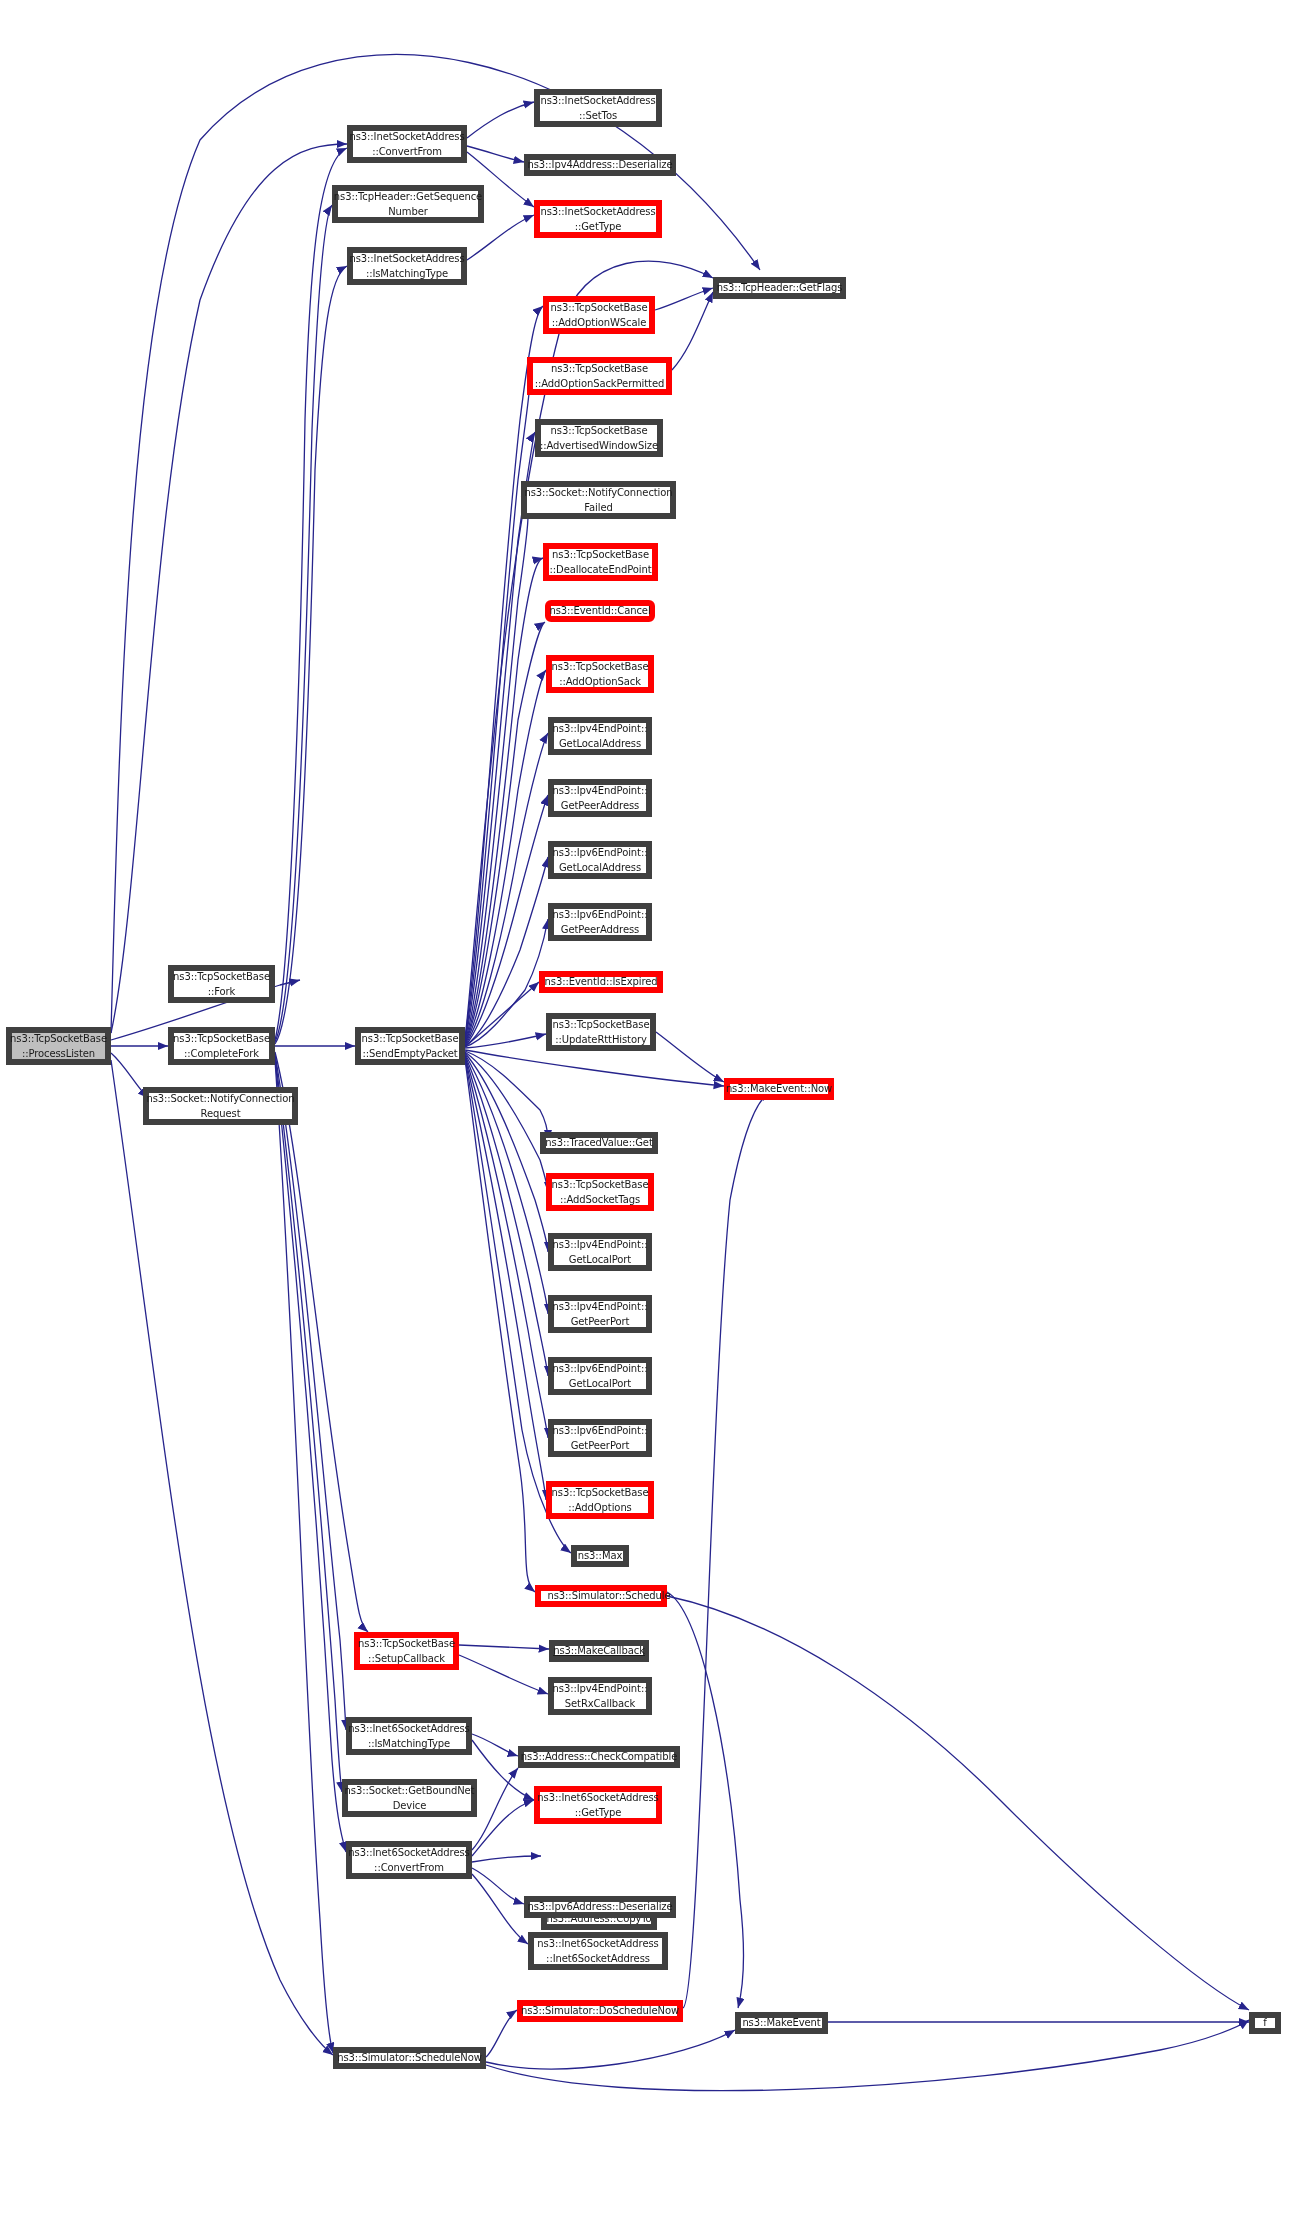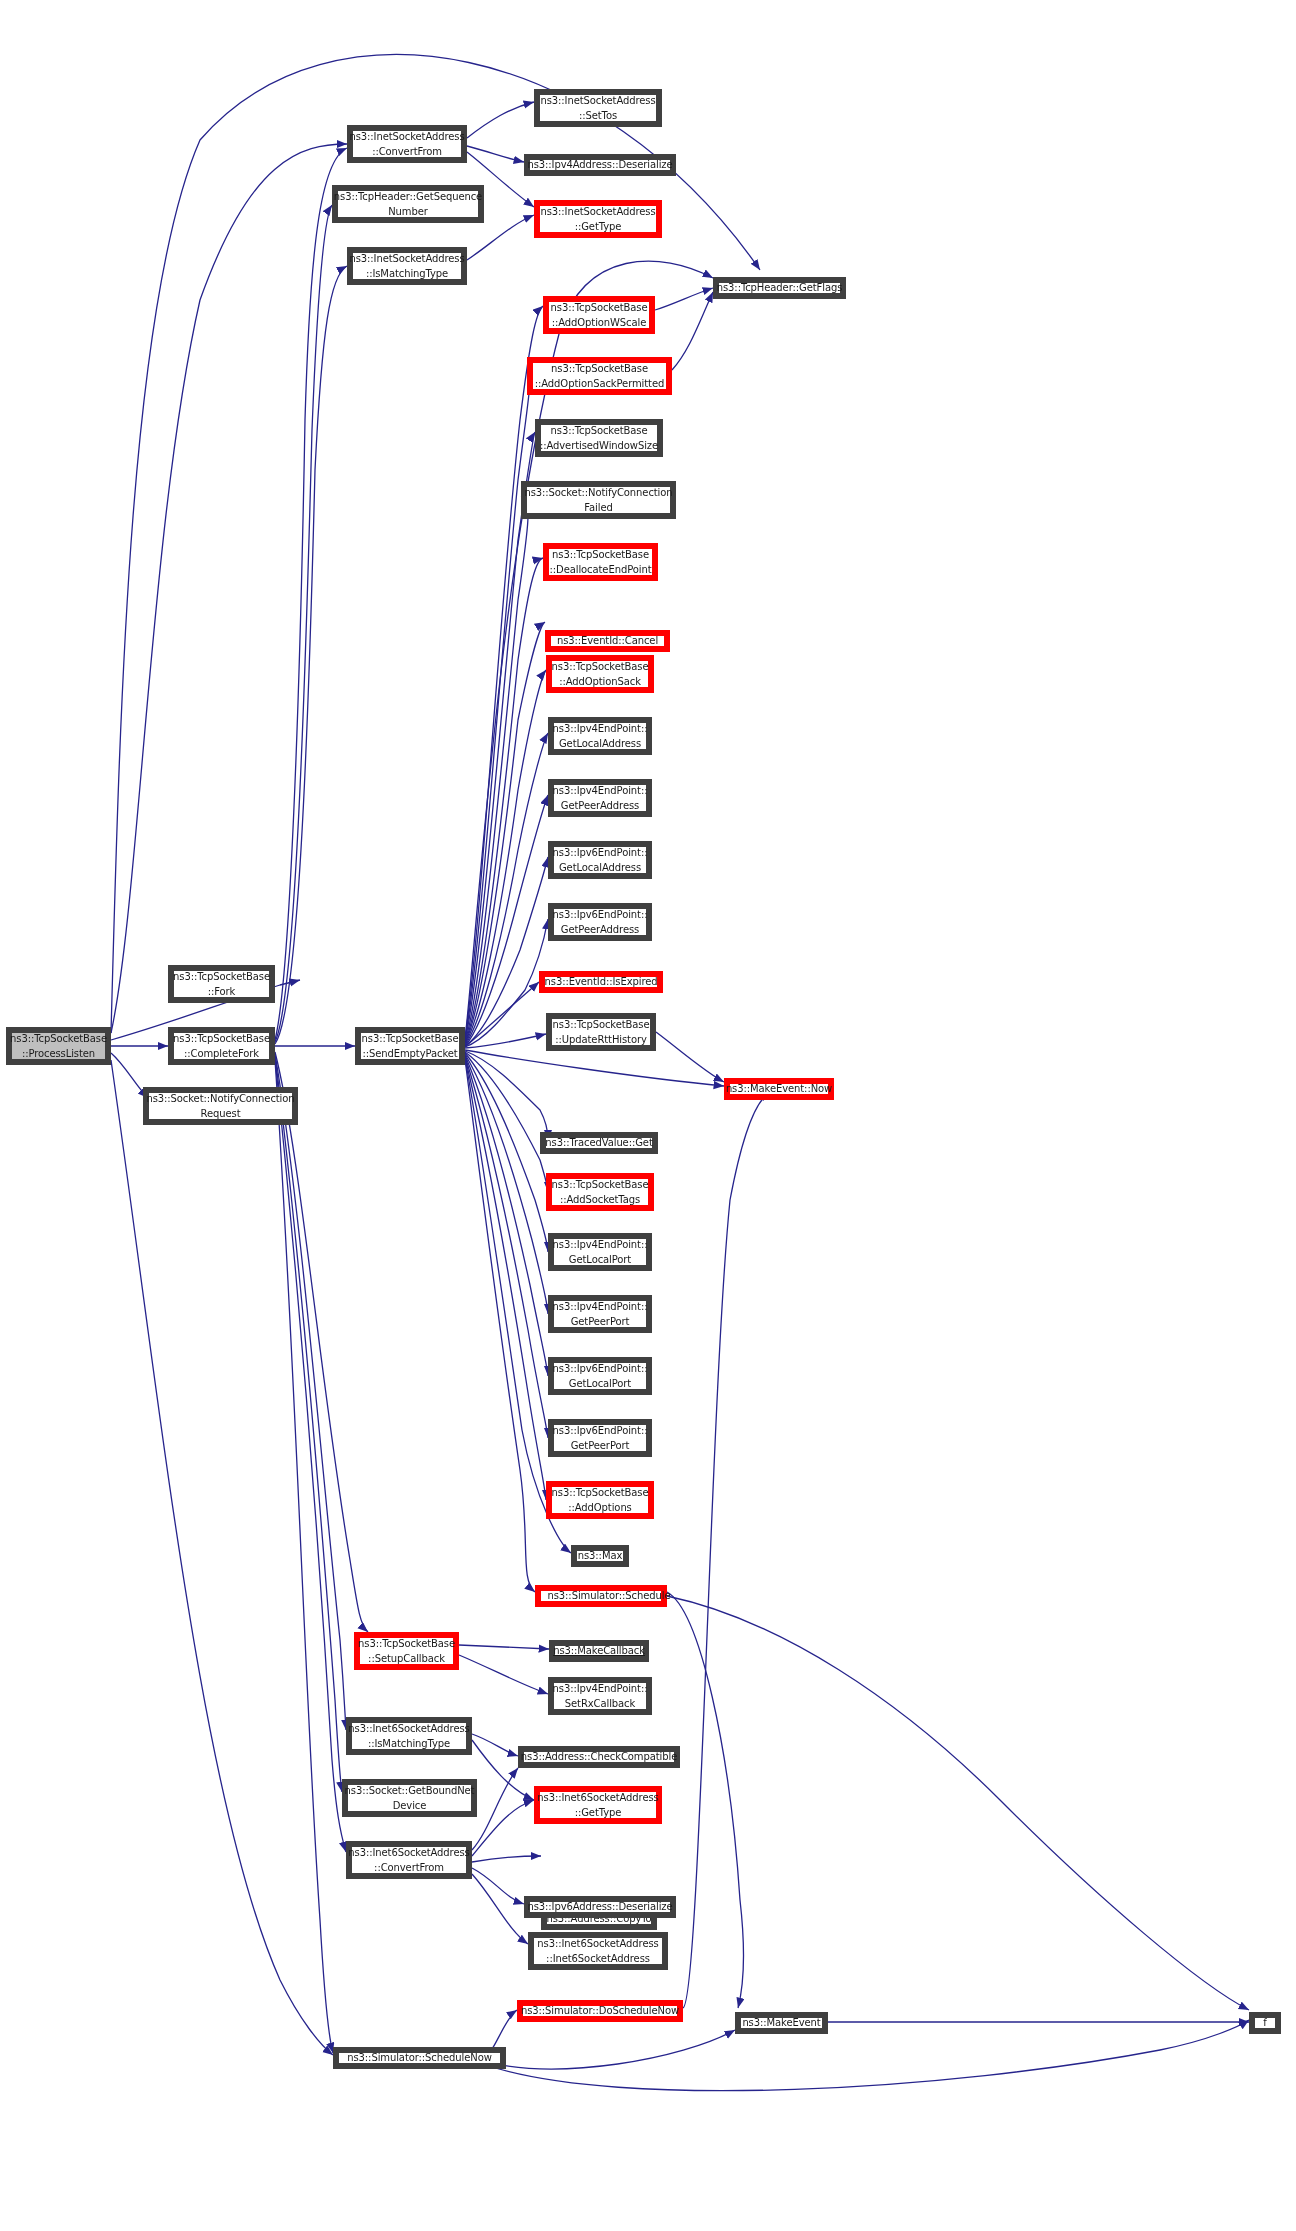--- a/index.html
+++ b/index.html
@@ -133,21 +133,21 @@
       <div class="node red" style="left: 543px; top: 296px; width: 112px; height: 38px;">ns3::TcpSocketBase
 ::AddOptionWScale</div>
       <div class="node red" style="left: 527px; top: 357px; width: 145px; height: 38px;">ns3::TcpSocketBase
 ::AddOptionSackPermitted</div>
       <div class="node" style="left: 535px; top: 419px; width: 128px; height: 38px;">ns3::TcpSocketBase
 ::AdvertisedWindowSize</div>
       <div class="node" style="left: 521px; top: 481px; width: 155px; height: 38px;">ns3::Socket::NotifyConnection
 Failed</div>
       <div class="node red" style="left: 543px; top: 543px; width: 115px; height: 38px;">ns3::TcpSocketBase
 ::DeallocateEndPoint</div>
-      <div class="node red" style="left: 545px; top: 630px; width: 125px; height: 22px;">ns3::EventId::Cancel</div>
+      <div class="node red" style="left: 545px; top: 600px; width: 110px; height: 22px; border-radius: 6px;">ns3::EventId::Cancel</div>
       <div class="node red" style="left: 546px; top: 655px; width: 108px; height: 38px;">ns3::TcpSocketBase
 ::AddOptionSack</div>
       <div class="node" style="left: 548px; top: 717px; width: 104px; height: 38px;">ns3::Ipv4EndPoint::
 GetLocalAddress</div>
       <div class="node" style="left: 548px; top: 779px; width: 104px; height: 38px;">ns3::Ipv4EndPoint::
 GetPeerAddress</div>
       <div class="node" style="left: 548px; top: 841px; width: 104px; height: 38px;">ns3::Ipv6EndPoint::
 GetLocalAddress</div>
       <div class="node" style="left: 548px; top: 903px; width: 104px; height: 38px;">ns3::Ipv6EndPoint::
 GetPeerAddress</div>
@@ -182,19 +182,19 @@
 Device</div>
       <div class="node red" style="left: 534px; top: 1786px; width: 128px; height: 38px;">ns3::Inet6SocketAddress
 ::GetType</div>
       <div class="node" style="left: 346px; top: 1841px; width: 126px; height: 38px;">ns3::Inet6SocketAddress
 ::ConvertFrom</div>
       <div class="node" style="left: 541px; top: 1908px; width: 116px; height: 22px;">ns3::Address::CopyTo</div>
       <div class="node" style="left: 524px; top: 1896px; width: 152px; height: 22px;">ns3::Ipv6Address::Deserialize</div>
       <div class="node" style="left: 528px; top: 1932px; width: 140px; height: 38px;">ns3::Inet6SocketAddress
 ::Inet6SocketAddress</div>
       <div class="node red" style="left: 517px; top: 2000px; width: 166px; height: 22px;">ns3::Simulator::DoScheduleNow</div>
-      <div class="node" style="left: 333px; top: 2047px; width: 173px; height: 22px;">ns3::Simulator::ScheduleNow</div>
+      <div class="node" style="left: 333px; top: 2047px; width: 153px; height: 22px;">ns3::Simulator::ScheduleNow</div>
       <div class="node" style="left: 735px; top: 2012px; width: 93px; height: 22px;">ns3::MakeEvent</div>
       <div class="node" style="left: 1249px; top: 2012px; width: 32px; height: 22px;">f</div>
       <div class="node" style="left: 355px; top: 1027px; width: 110px; height: 38px;">ns3::TcpSocketBase
 ::SendEmptyPacket</div>
     </div>
 </div>
 
 </body></html>

